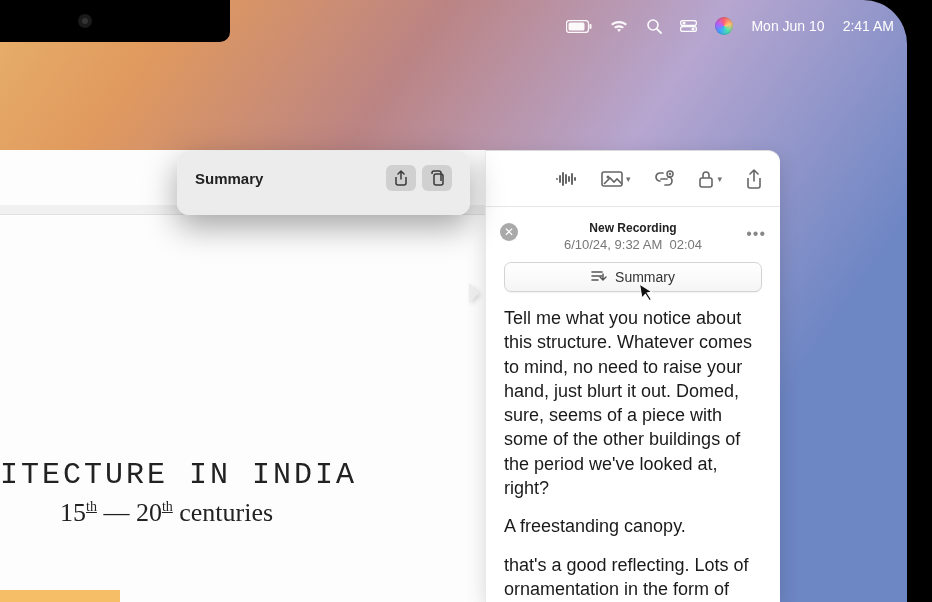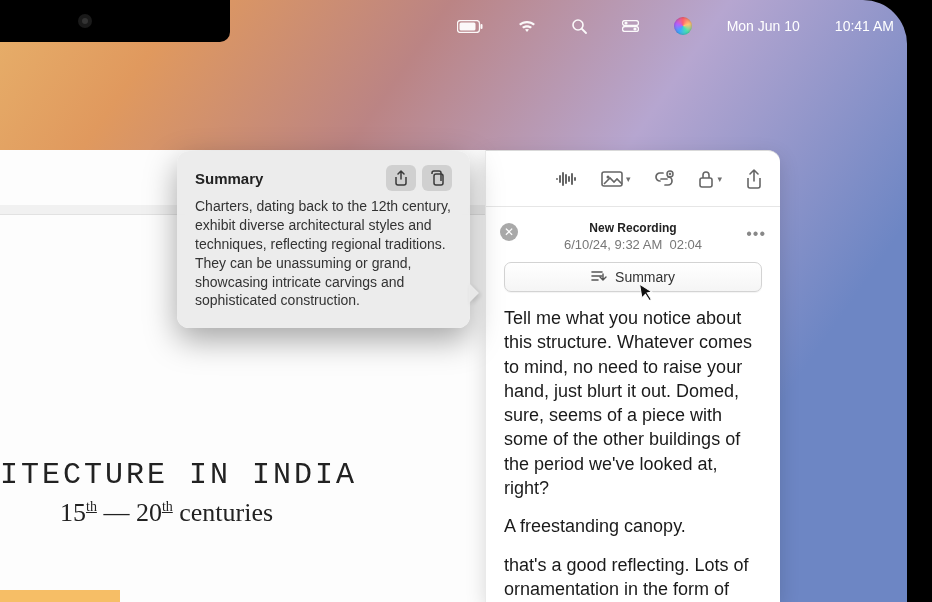--- a/index.html
+++ b/index.html
@@ -48,21 +48,21 @@
     background:#000;
   }
   
   .menubar {
     position:absolute;
     top: 14px;
     right: 38px;
     height: 24px;
     display:flex;
     align-items:center;
-    gap: 35px;
+    gap: 18px;
     color: #fff;
     font-size: 14px;
   }
   .menubar svg { display:block; }
   .menubar .battery svg, .menubar .wifi svg, .menubar .search svg, .menubar .cc svg { opacity:0.95; }
   .siri {
     width: 18px; height:18px;
     border-radius:50%;
     background: conic-gradient(#ff5f6d, #ffc371, #47e2b1, #3fa7ff, #b65fff, #ff5f6d);
     box-shadow: inset 0 0 3px rgba(0,0,0,0.3);
@@ -273,21 +273,21 @@
     <span class="cc">
       <svg width="17" height="12" viewBox="0 0 17 12">
           <rect x="0.5" y="0.5" width="16" height="5" rx="2.5" fill="none" stroke="#fff" stroke-width="1.3"></rect>
           <circle cx="4" cy="3" r="1.6" fill="#fff"></circle>
           <rect x="0.5" y="6.5" width="16" height="5" rx="2.5" fill="none" stroke="#fff" stroke-width="1.3"></rect>
           <circle cx="13" cy="9" r="1.6" fill="#fff"></circle>
         </svg>
     </span>
     <span class="siri"></span>
     <span class="clock">Mon Jun 10</span>
-    <span class="clock">10:41 AM</span>
+    <span class="clock">2:41 AM</span>
   </div>
 
   <div class="canvas"></div>
   <div class="canvas-top"></div>
   <div class="handwriting">
     <div class="hw-line1">ITECTURE IN INDIA</div>
     <div class="hw-line2">
       <span>15</span><sup>th</sup><span> — 20</span><sup>th</sup><span> centuries</span>
     </div>
   </div>
@@ -374,16 +374,15 @@
             </svg>
         </div>
         <div class="pop-btn">
           <svg width="15" height="16" viewBox="0 0 15 16">
               <rect x="4" y="4" width="9" height="11" rx="2" fill="none" stroke="#3a3a3a" stroke-width="1.5"></rect>
               <path d="M4 4 L4 3 A2 2 0 0 1 6 1 L11 1 A2 2 0 0 1 13 3 L13 11" fill="none" stroke="#3a3a3a" stroke-width="1.5" transform="translate(-2 0)"></path>
             </svg>
         </div>
       </div>
     </div>
-    <div class="popover-text">Charters, dating back to the 12th century, exhibit diverse architectural styles and techniques, reflecting regional traditions. They can be unassuming or grand, showcasing intricate carvings and sophisticated construction.</div>
   </div>
 
 </div>
 
 </body></html>

